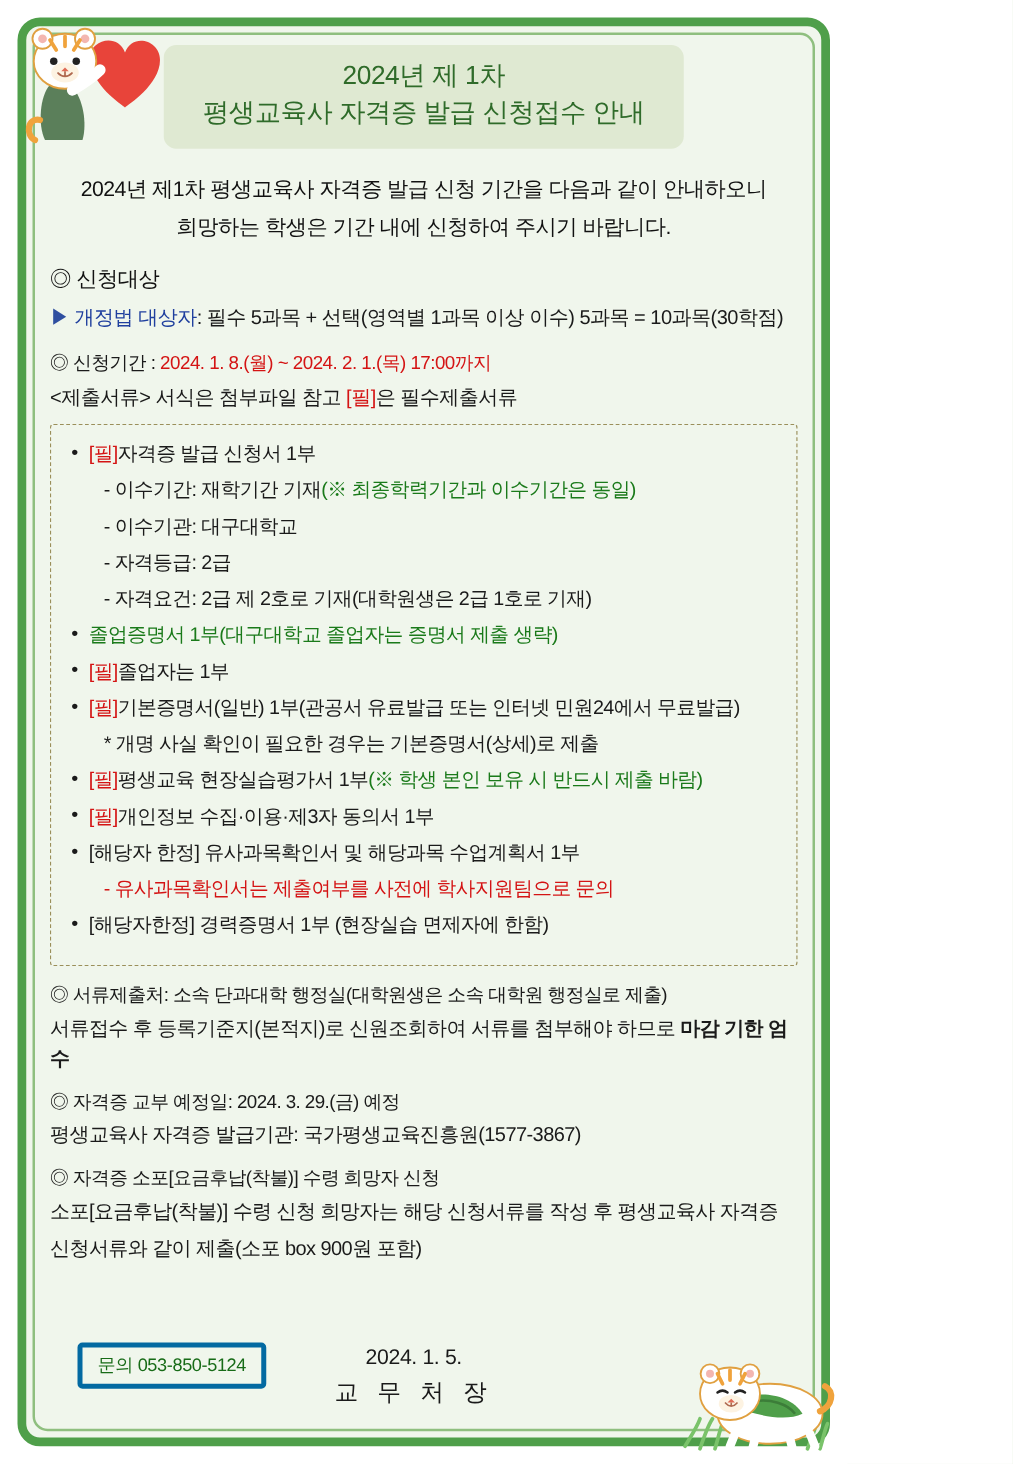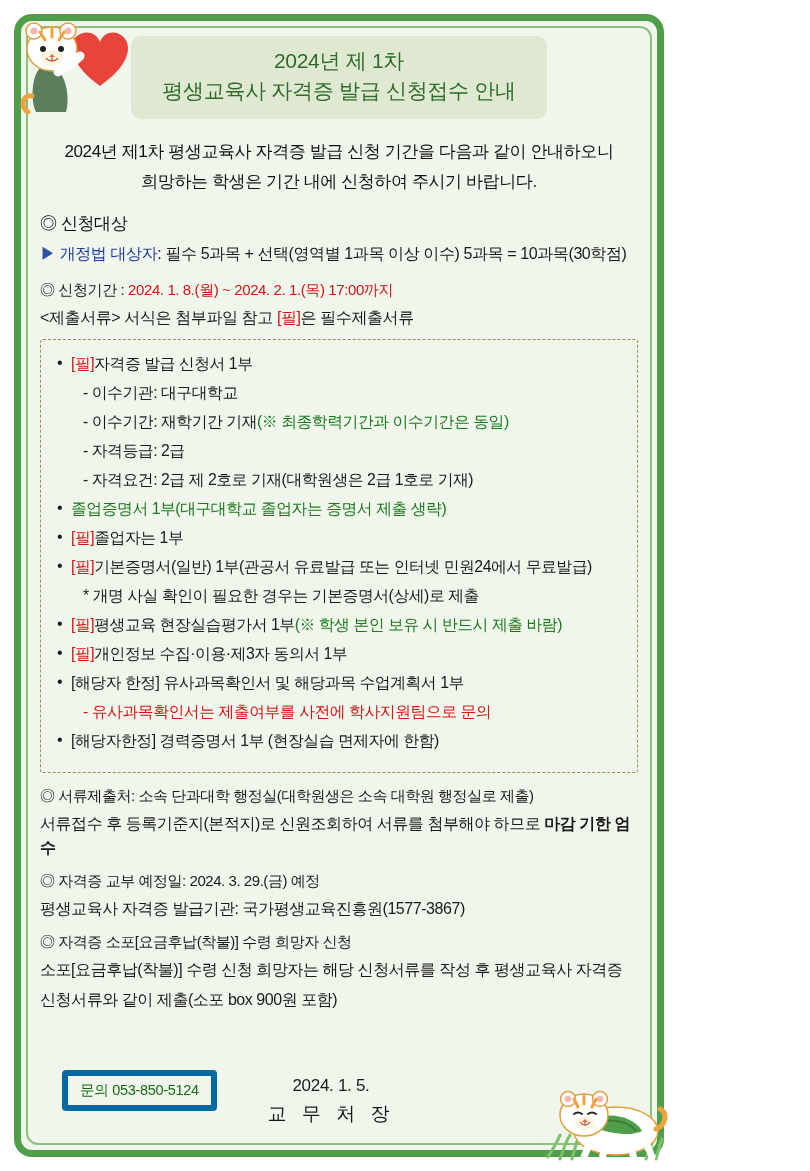--- a/index.html
+++ b/index.html
@@ -138,21 +138,21 @@
   .tail-sub { font-size:16px; letter-spacing:-0.45px; margin-top:6px; line-height:1.5; }
   .bold { font-weight:bold; }
 
   .footer {
     position:absolute;
     left:0; right:0; bottom:-2px;
     height:70px;
   }
   .contact {
     position:absolute; left:22px; bottom:28px;
-    border:6px solid #0369a1;
+    border:4px solid #0369a1;
     border-radius:4px;
     padding:5px 12px;
     color:#176b17;
     font-size:14.5px;
     background:#f0f6ec;
     letter-spacing:-0.3px;
   }
   .sign {
     position:absolute; left:0; right:16px; bottom:12px;
     text-align:center;
@@ -225,25 +225,25 @@
     <div class="docs-line">
       <span>&lt;제출서류&gt; 서식은 첨부파일 참고 </span><span class="red">[필]</span><span>은 필수제출서류</span>
     </div>
 
     <div class="dashed-box">
 
       <div class="li">
         <span class="red">[필]</span><span>자격증 발급 신청서 1부</span>
       </div>
 
-      <div class="sub">- 이수기관: 대구대학교</div>
-
       <div class="sub">
         <span>- 이수기간: 재학기간 기재</span><span class="green">(※ 최종학력기간과 이수기간은 동일)</span>
       </div>
+
+      <div class="sub">- 이수기관: 대구대학교</div>
 
       <div class="sub">- 자격등급: 2급</div>
       <div class="sub">- 자격요건: 2급 제 2호로 기재(대학원생은 2급 1호로 기재)</div>
 
       <div class="li">
         <span class="green">졸업증명서 1부(대구대학교 졸업자는 증명서 제출 생략)</span>
       </div>
 
       <div class="li">
         <span class="red">[필]</span><span>졸업자는 1부</span>

